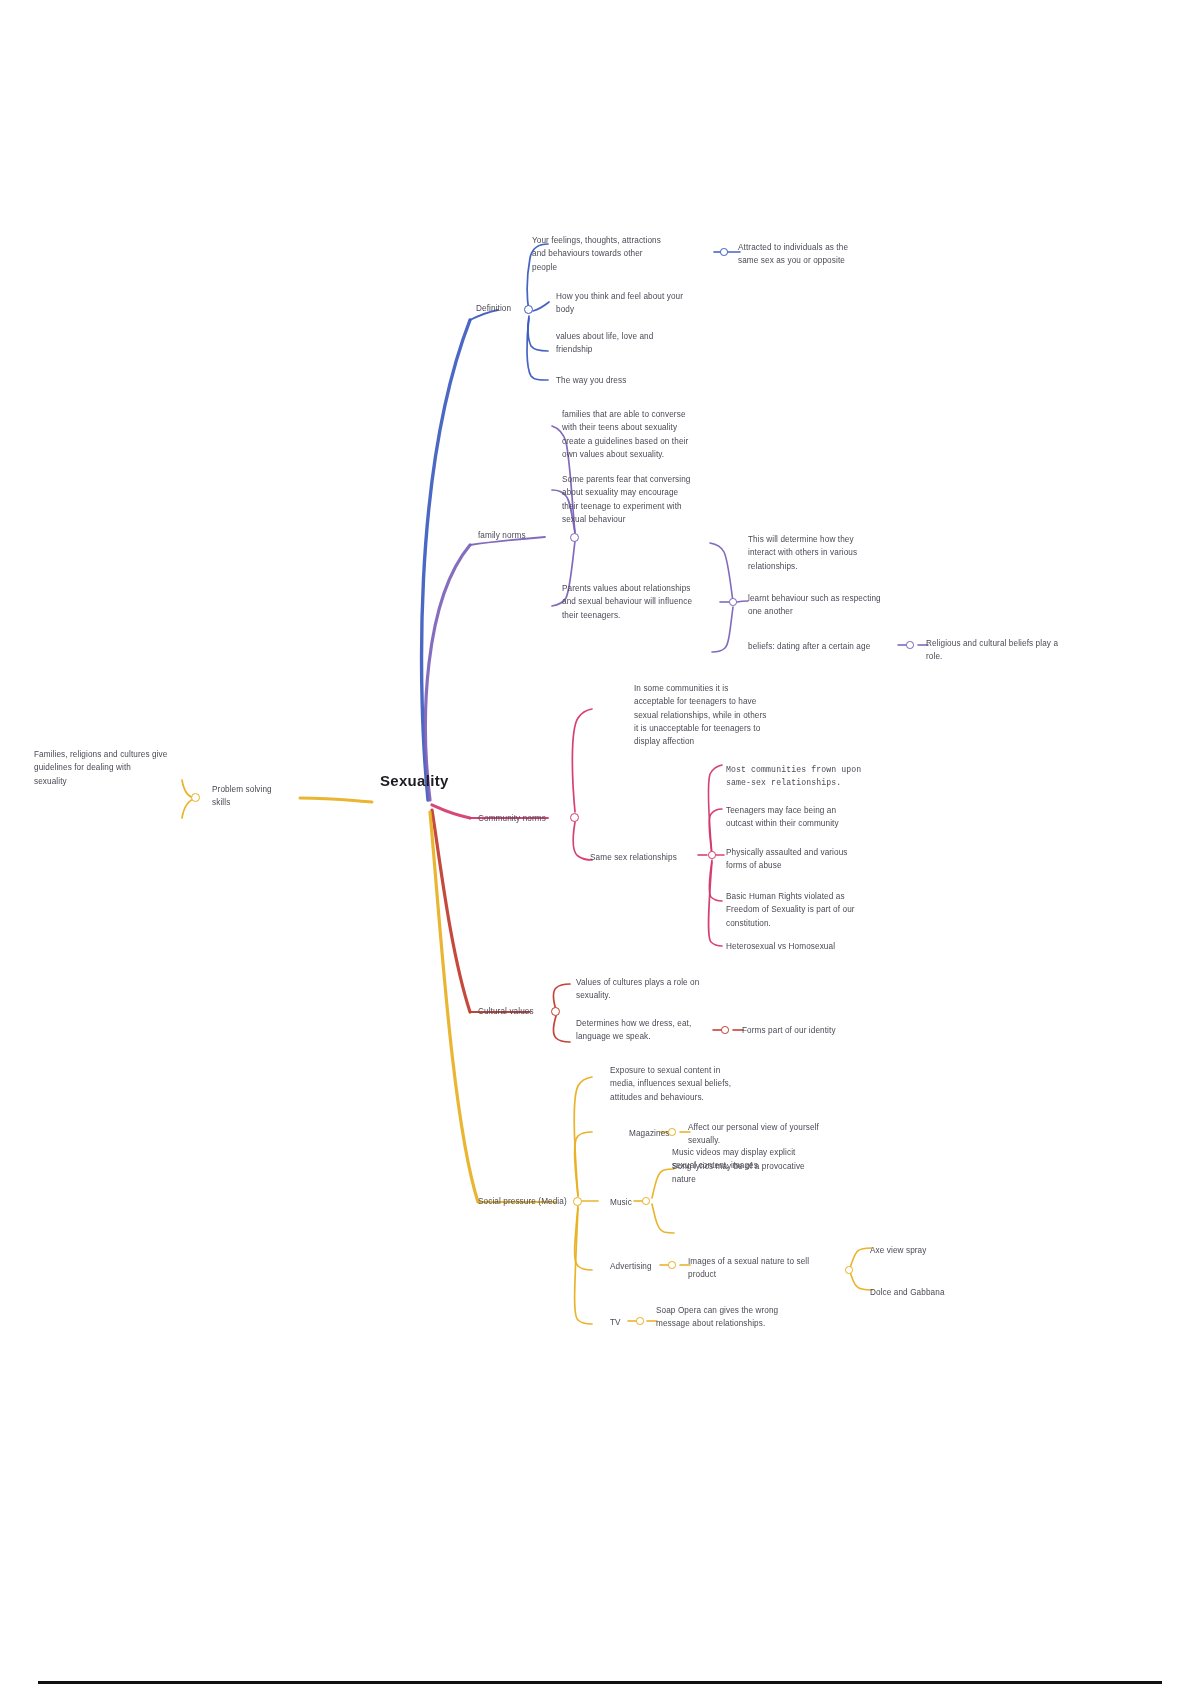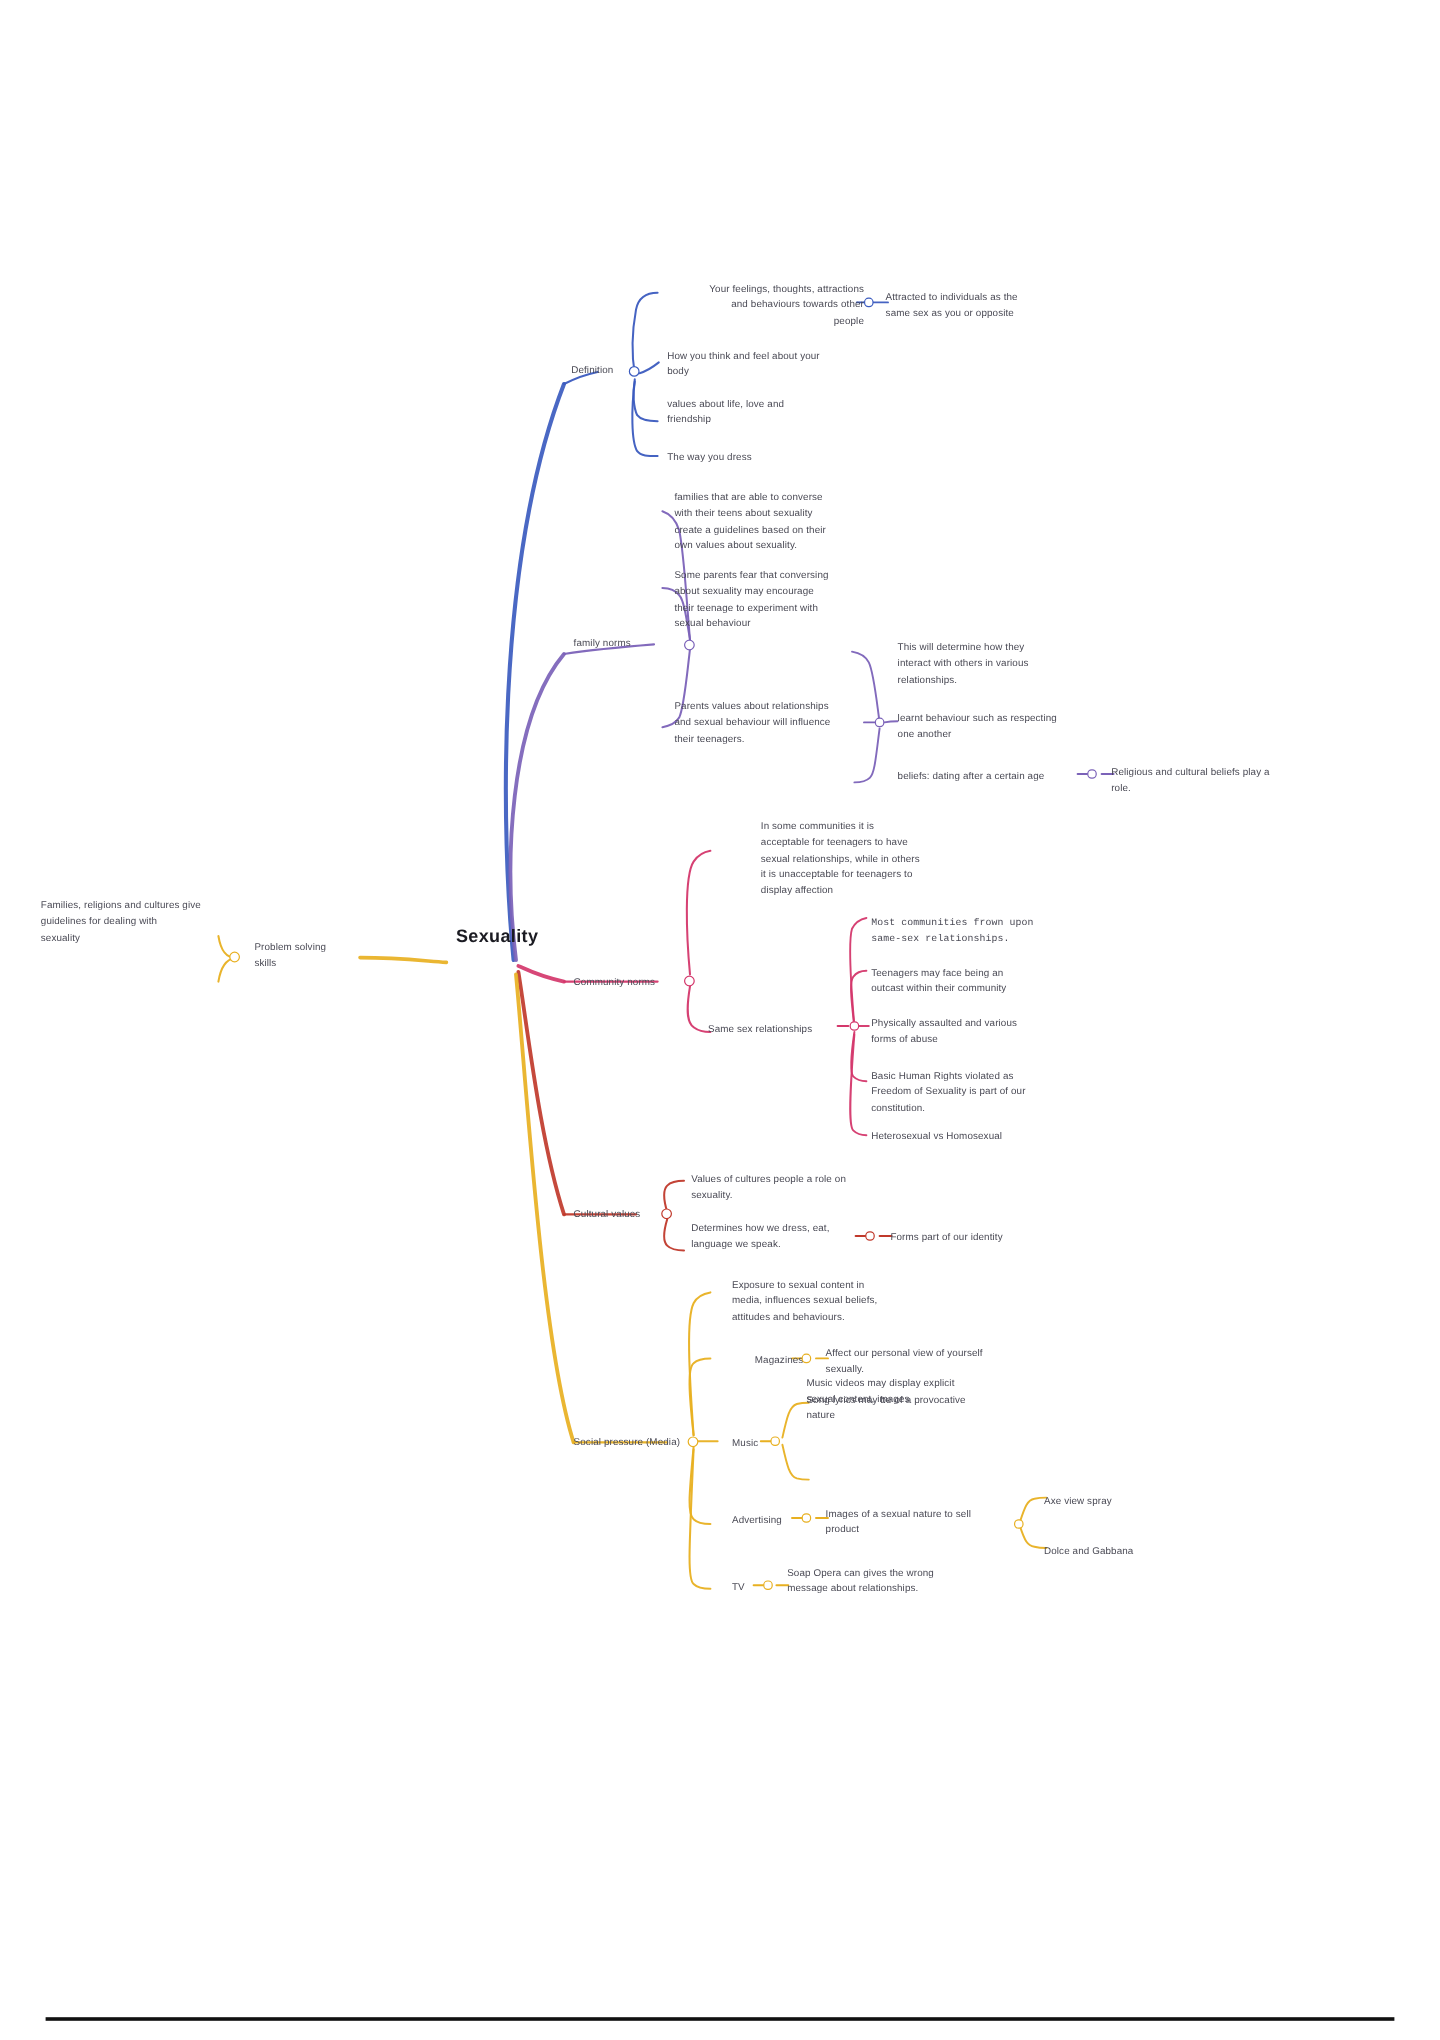--- a/index.html
+++ b/index.html
@@ -136,21 +136,21 @@
   <div class="node lvl2" style="left:34px;top:748px;width:160px;">
     <span class="txt">Families, religions and cultures give
 guidelines for dealing with
 sexuality</span>
   </div>
 
   <div class="ring" style="left:524px;top:305px;border-color:#3b5bbf;"></div>
   <div class="node lvl1" style="left:476px;top:303px;width:60px;">
     <span class="txt">Definition</span>
   </div>
-  <div class="node lvl2" style="left:556px;top:234px;width:164px;text-align:right;">
+  <div class="node lvl2" style="left:532px;top:234px;width:164px;">
     <span class="txt">Your feelings, thoughts, attractions
 and behaviours towards other
 people</span>
   </div>
   <div class="ring small" style="left:720px;top:248px;border-color:#3b5bbf;"></div>
   <div class="node lvl3" style="left:738px;top:241px;width:166px;">
     <span class="txt">Attracted to individuals as the
 same sex as you or opposite</span>
   </div>
   <div class="node lvl2" style="left:556px;top:290px;width:166px;">
@@ -239,21 +239,21 @@
   </div>
   <div class="node lvl3" style="left:726px;top:940px;width:168px;">
     <span class="txt">Heterosexual vs Homosexual</span>
   </div>
 
   <div class="ring" style="left:551px;top:1007px;border-color:#c0392b;"></div>
   <div class="node lvl1" style="left:478px;top:1006px;width:76px;">
     <span class="txt">Cultural values</span>
   </div>
   <div class="node lvl2" style="left:576px;top:976px;width:160px;">
-    <span class="txt">Values of cultures people a role on
+    <span class="txt">Values of cultures plays a role on
 sexuality.</span>
   </div>
   <div class="node lvl2" style="left:576px;top:1017px;width:140px;">
     <span class="txt">Determines how we dress, eat,
 language we speak.</span>
   </div>
   <div class="ring small" style="left:721px;top:1026px;border-color:#c0392b;"></div>
   <div class="node lvl3" style="left:742px;top:1024px;width:160px;">
     <span class="txt">Forms part of our identity</span>
   </div>

